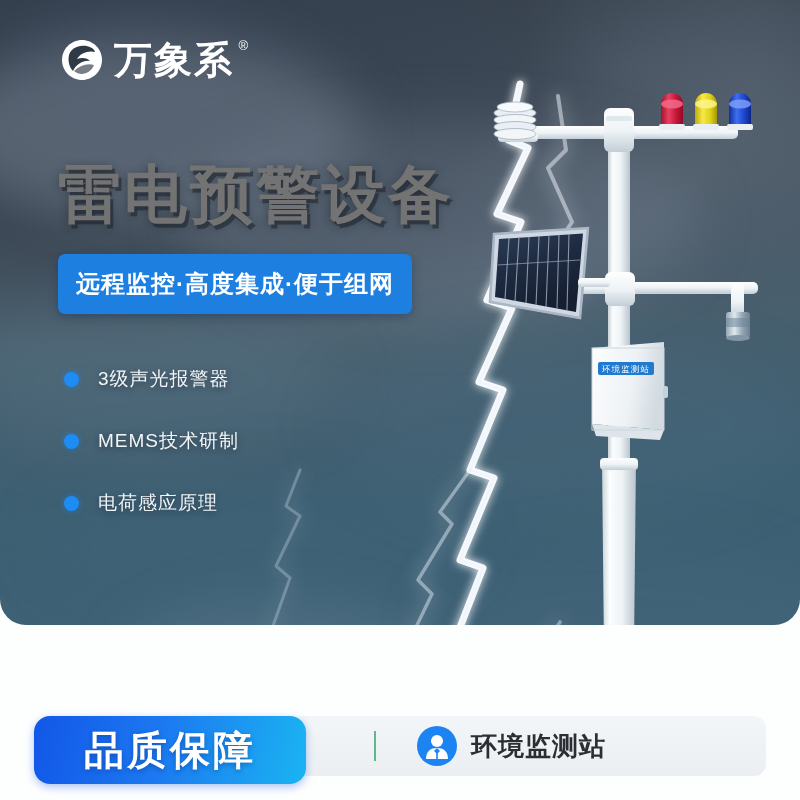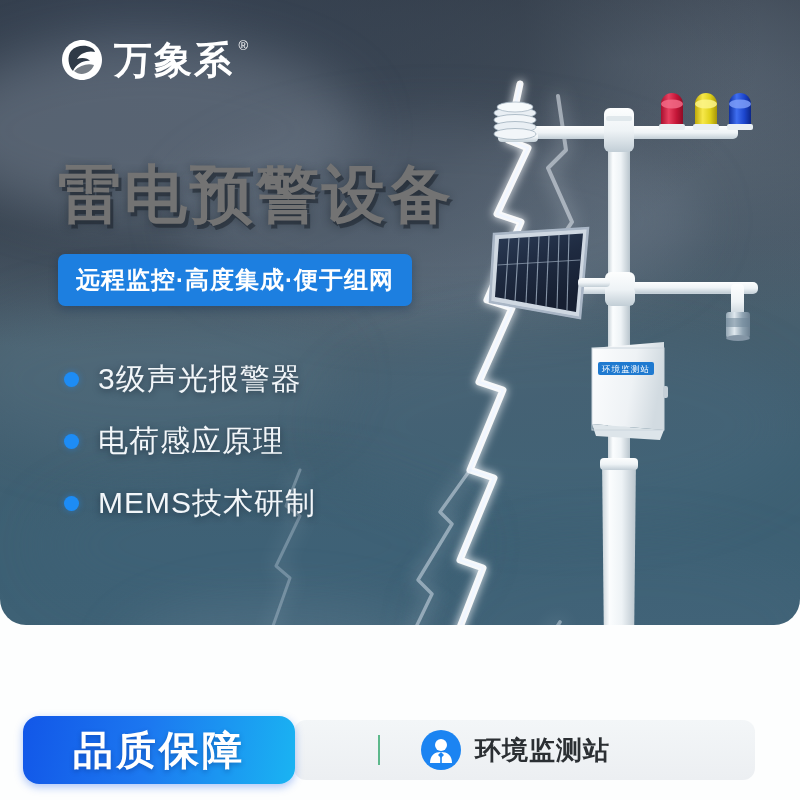--- a/index.html
+++ b/index.html
@@ -78,21 +78,21 @@
   .title {
     position:absolute; left:58px; top:160px;
     font-size:63px; font-weight:bold; color:#737373;
     letter-spacing:3px; line-height:1.08; white-space:nowrap;
     text-shadow:3px 4px 0 rgba(28,34,44,0.55), 0 2px 10px rgba(20,26,34,0.45);
   }
 
   
   .subpill {
     position:absolute; left:58px; top:254px;
-    height:52px; padding:0 18px;
+    height:60px; padding:0 18px;
     display:flex; align-items:center;
     background:#1d7fe0; border-radius:7px;
     box-shadow:0 3px 10px rgba(10,40,80,0.35);
   }
   .subpill-text {
     font-size:24px; font-weight:bold; color:#ffffff;
     letter-spacing:1px; white-space:nowrap;
   }
 
   
@@ -100,33 +100,33 @@
   .feature {
     display:flex; align-items:center; gap:19px;
     height:62px;
   }
   .dot {
     width:15px; height:15px; flex:0 0 15px;
     border-radius:50%; background:#1d8cf5;
     box-shadow:0 0 6px rgba(29,140,245,0.5);
   }
   .feature-text {
-    font-size:30px; color:#f2f6f9; font-weight:500;
+    font-size:19px; color:#f2f6f9; font-weight:500;
     letter-spacing:1px; white-space:nowrap;
     text-shadow:0 2px 6px rgba(20,30,44,0.55);
   }
 
   
   .device { position:absolute; left:0; top:0; width:800px; height:706px; }
 
   
   .trustbar {
-    position:absolute; left:23px; top:716px;
+    position:absolute; left:34px; top:716px;
     width:732px; height:68px;
-    display:flex; align-items:center;gap:15px;
+    display:flex; align-items:flex-start;
   }
   .quality-pill {
     width:272px; height:68px; flex:0 0 272px;
     border-radius:16px;
     background:linear-gradient(100deg,#1257e8 0%,#1c78f0 45%,#1ab4f2 100%);
     display:flex; align-items:center; justify-content:center;
     box-shadow:0 3px 9px rgba(18,87,232,0.35);
     position:relative; z-index:2;
   }
   .quality-text {
@@ -359,25 +359,25 @@
     <span class="subpill-text">远程监控·高度集成·便于组网</span>
   </div>
 
   <div class="features">
     <div class="feature">
       <span class="dot"></span>
       <span class="feature-text">3级声光报警器</span>
     </div>
     <div class="feature">
       <span class="dot"></span>
-      <span class="feature-text">电荷感应原理</span>
+      <span class="feature-text">MEMS技术研制</span>
     </div>
     <div class="feature">
       <span class="dot"></span>
-      <span class="feature-text">MEMS技术研制</span>
+      <span class="feature-text">电荷感应原理</span>
     </div>
   </div>
 
   <div class="trustbar">
     <div class="quality-pill">
       <span class="quality-text">品质保障</span>
     </div>
     <div class="trust-rest">
       <div class="trust-sep"></div>
       <div class="trust-item">

